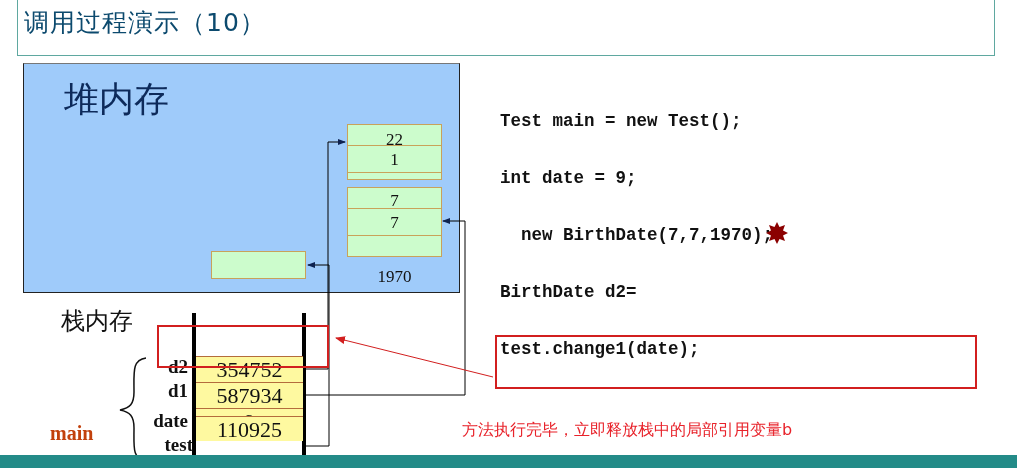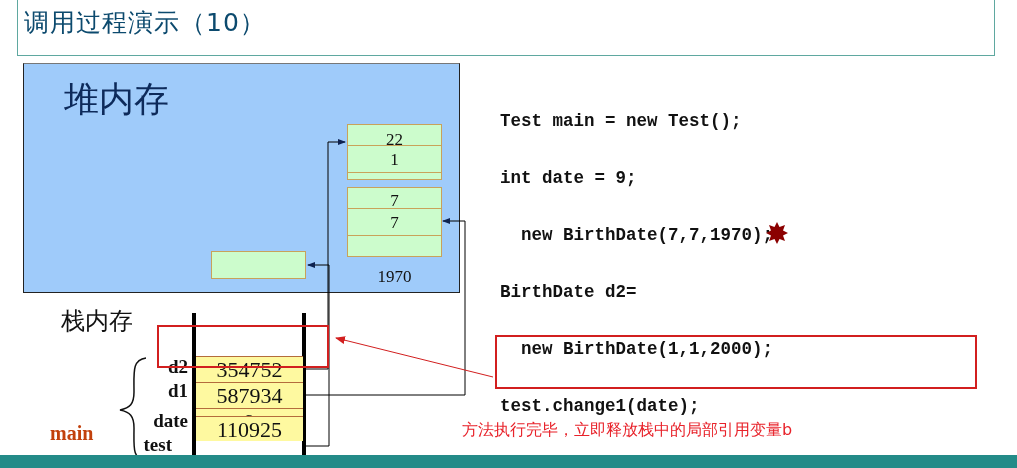--- a/index.html
+++ b/index.html
@@ -100,21 +100,21 @@
 <div class="abs" style="left:192px;top:458px;width:114px;height:4px;background:#000;"></div>
 
 <div class="abs stack-cell" style="top:356px;">354752</div>
 <div class="abs stack-cell" style="top:382px;">587934</div>
 <div class="abs stack-cell" style="top:408px;">9</div>
 <div class="abs stack-cell" style="top:416px;height:25px;">110925</div>
 
 <div class="abs var-label" style="left:128px;top:356px;">d2</div>
 <div class="abs var-label" style="left:128px;top:380px;">d1</div>
 <div class="abs var-label" style="left:128px;top:410px;">date</div>
-<div class="abs var-label" style="left:112px;top:434px;">test</div>
+<div class="abs var-label" style="left:133px;top:434px;">test</div>
 
 <div class="abs main-label">main</div>
 
 <svg class="overlay" width="1017" height="468">
   <defs>
     <marker id="ah" markerWidth="8" markerHeight="8" refX="7" refY="4" orient="auto">
       <path d="M0,1 L8,4 L0,7 Z" fill="#0d2250"></path>
     </marker>
     <marker id="ahr" markerWidth="10" markerHeight="8" refX="9" refY="4" orient="auto">
       <path d="M0,0 L10,4 L0,8 Z" fill="#d21f1f"></path>
@@ -133,21 +133,20 @@
 </svg>
 
 <div class="abs red-box" style="left:157px;top:325px;width:172px;height:43px;"></div>
 <div class="abs red-box" style="left:495px;top:335px;width:482px;height:54px;"></div>
 
 <div class="abs code">
   <div class="code-line">Test main = new Test();</div>
   <div class="code-line">int date = 9;</div>
   <div class="code-line">  new BirthDate(7,7,1970);</div>
   <div class="code-line">BirthDate d2=</div>
-  <div class="code-line">  new BirthDate(1,1,2000);</div>
   <div class="code-line">test.change1(date);</div>
   
   
   
   
   
   
   
   
   

